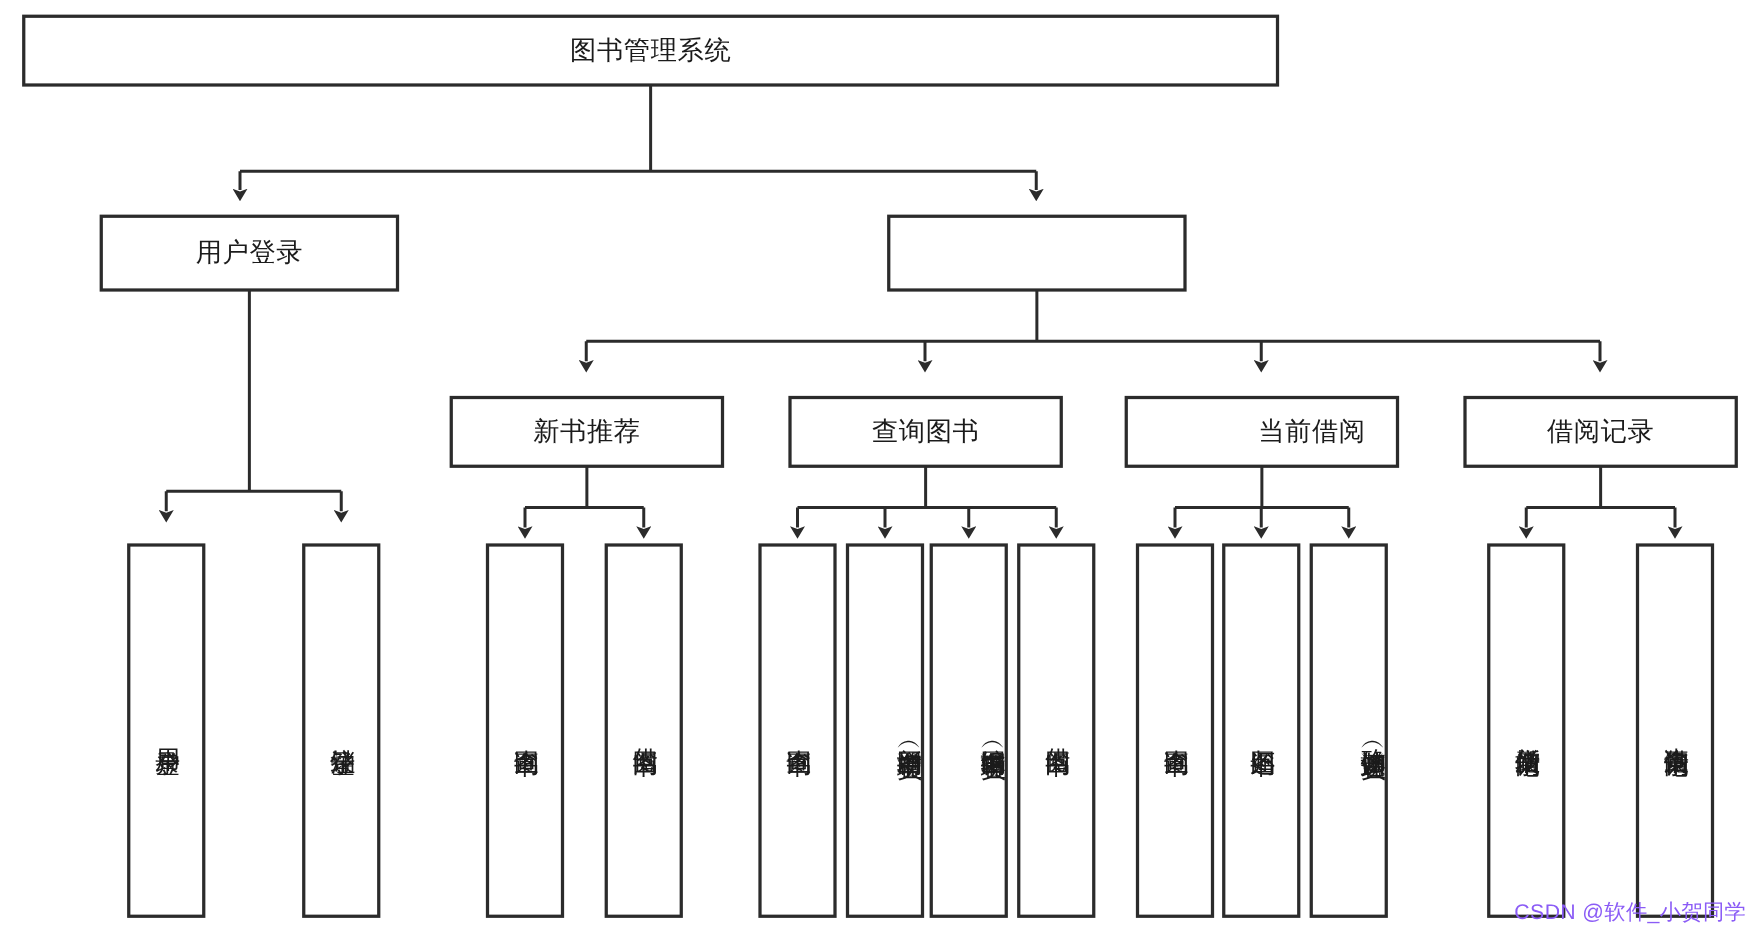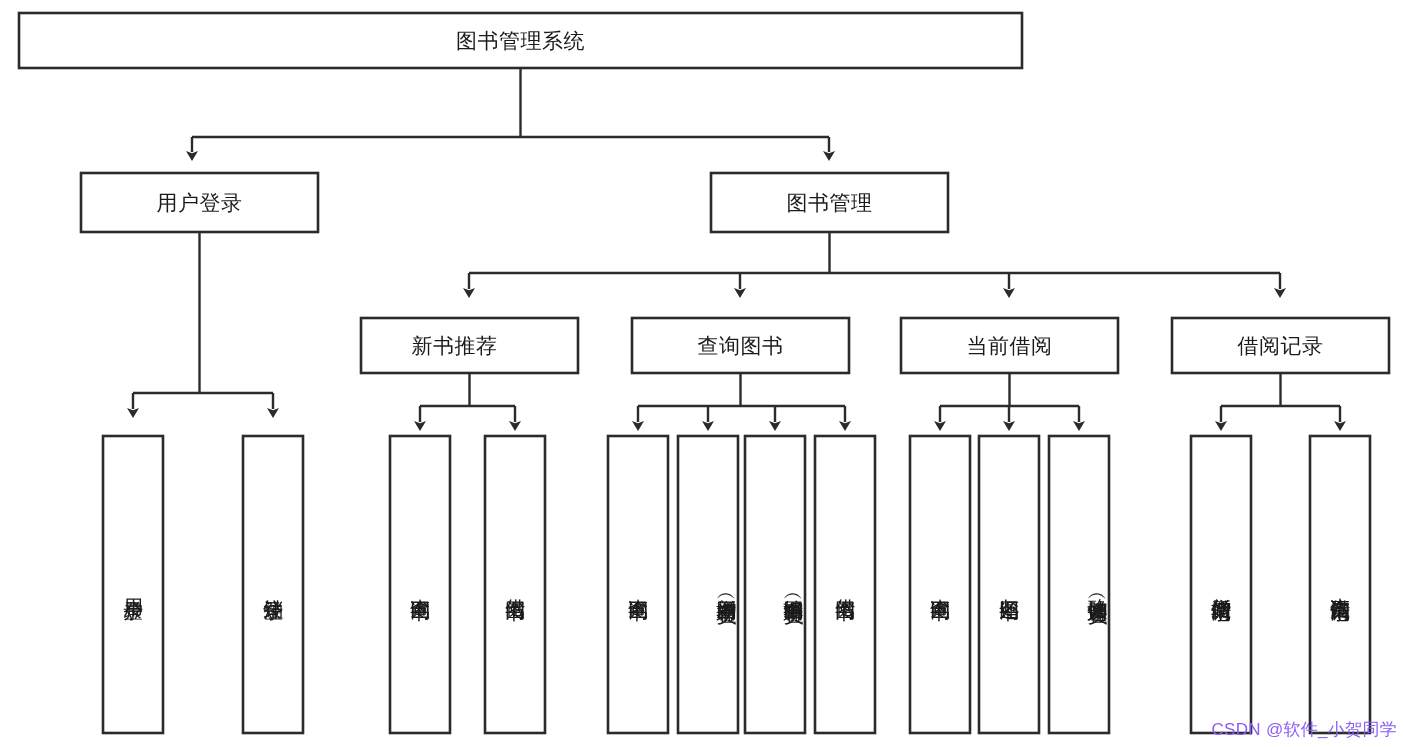--- a/index.html
+++ b/index.html
@@ -153,27 +153,26 @@
     <rect class="node-rect" x="979" y="436" width="60" height="297"></rect>
     <rect class="node-rect" x="1049" y="436" width="60" height="297"></rect>
     <rect class="node-rect" x="1191" y="436" width="60" height="297"></rect>
     <rect class="node-rect" x="1310" y="436" width="60" height="297"></rect>
   </svg>
 
   <div class="node-label-h" style="left:19px; top:13px; width:1003px; height:55px;">图书管理系统</div>
 
   <div class="node-label-h" style="left:81px; top:173px; width:237px; height:59px;">用户登录</div>
 
-  <div class="node-label-h" style="left:711px; top:173px; width:237px; height:59px;">图书管理</div>
-
-  <div class="node-label-h" style="left:346px; top:318px; width:217px; height:55px;">新书推荐</div>
+
+  <div class="node-label-h" style="left:361px; top:318px; width:217px; height:55px;">新书推荐</div>
 
   <div class="node-label-h" style="left:632px; top:318px; width:217px; height:55px;">查询图书</div>
 
-  <div class="node-label-h" style="left:901px; top:318px; width:217px; height:55px;">当前借阅</div>
+  <div class="node-label-h" style="left:901px; top:318px; width:217px; height:55px;padding-left:40px;">当前借阅</div>
 
   <div class="node-label-h" style="left:1172px; top:318px; width:217px; height:55px;border-radius:15px;">借阅记录</div>
 
   <div class="node-label-v" style="left:103px; top:436px; width:60px; height:297px;">用户登录</div>
 
   <div class="node-label-v" style="left:243px; top:436px; width:60px; height:297px;">注销登录</div>
 
   <div class="node-label-v" style="left:390px; top:436px; width:60px; height:297px;">查询图书</div>
 
   <div class="node-label-v" style="left:485px; top:436px; width:60px; height:297px;">借阅图书</div>

